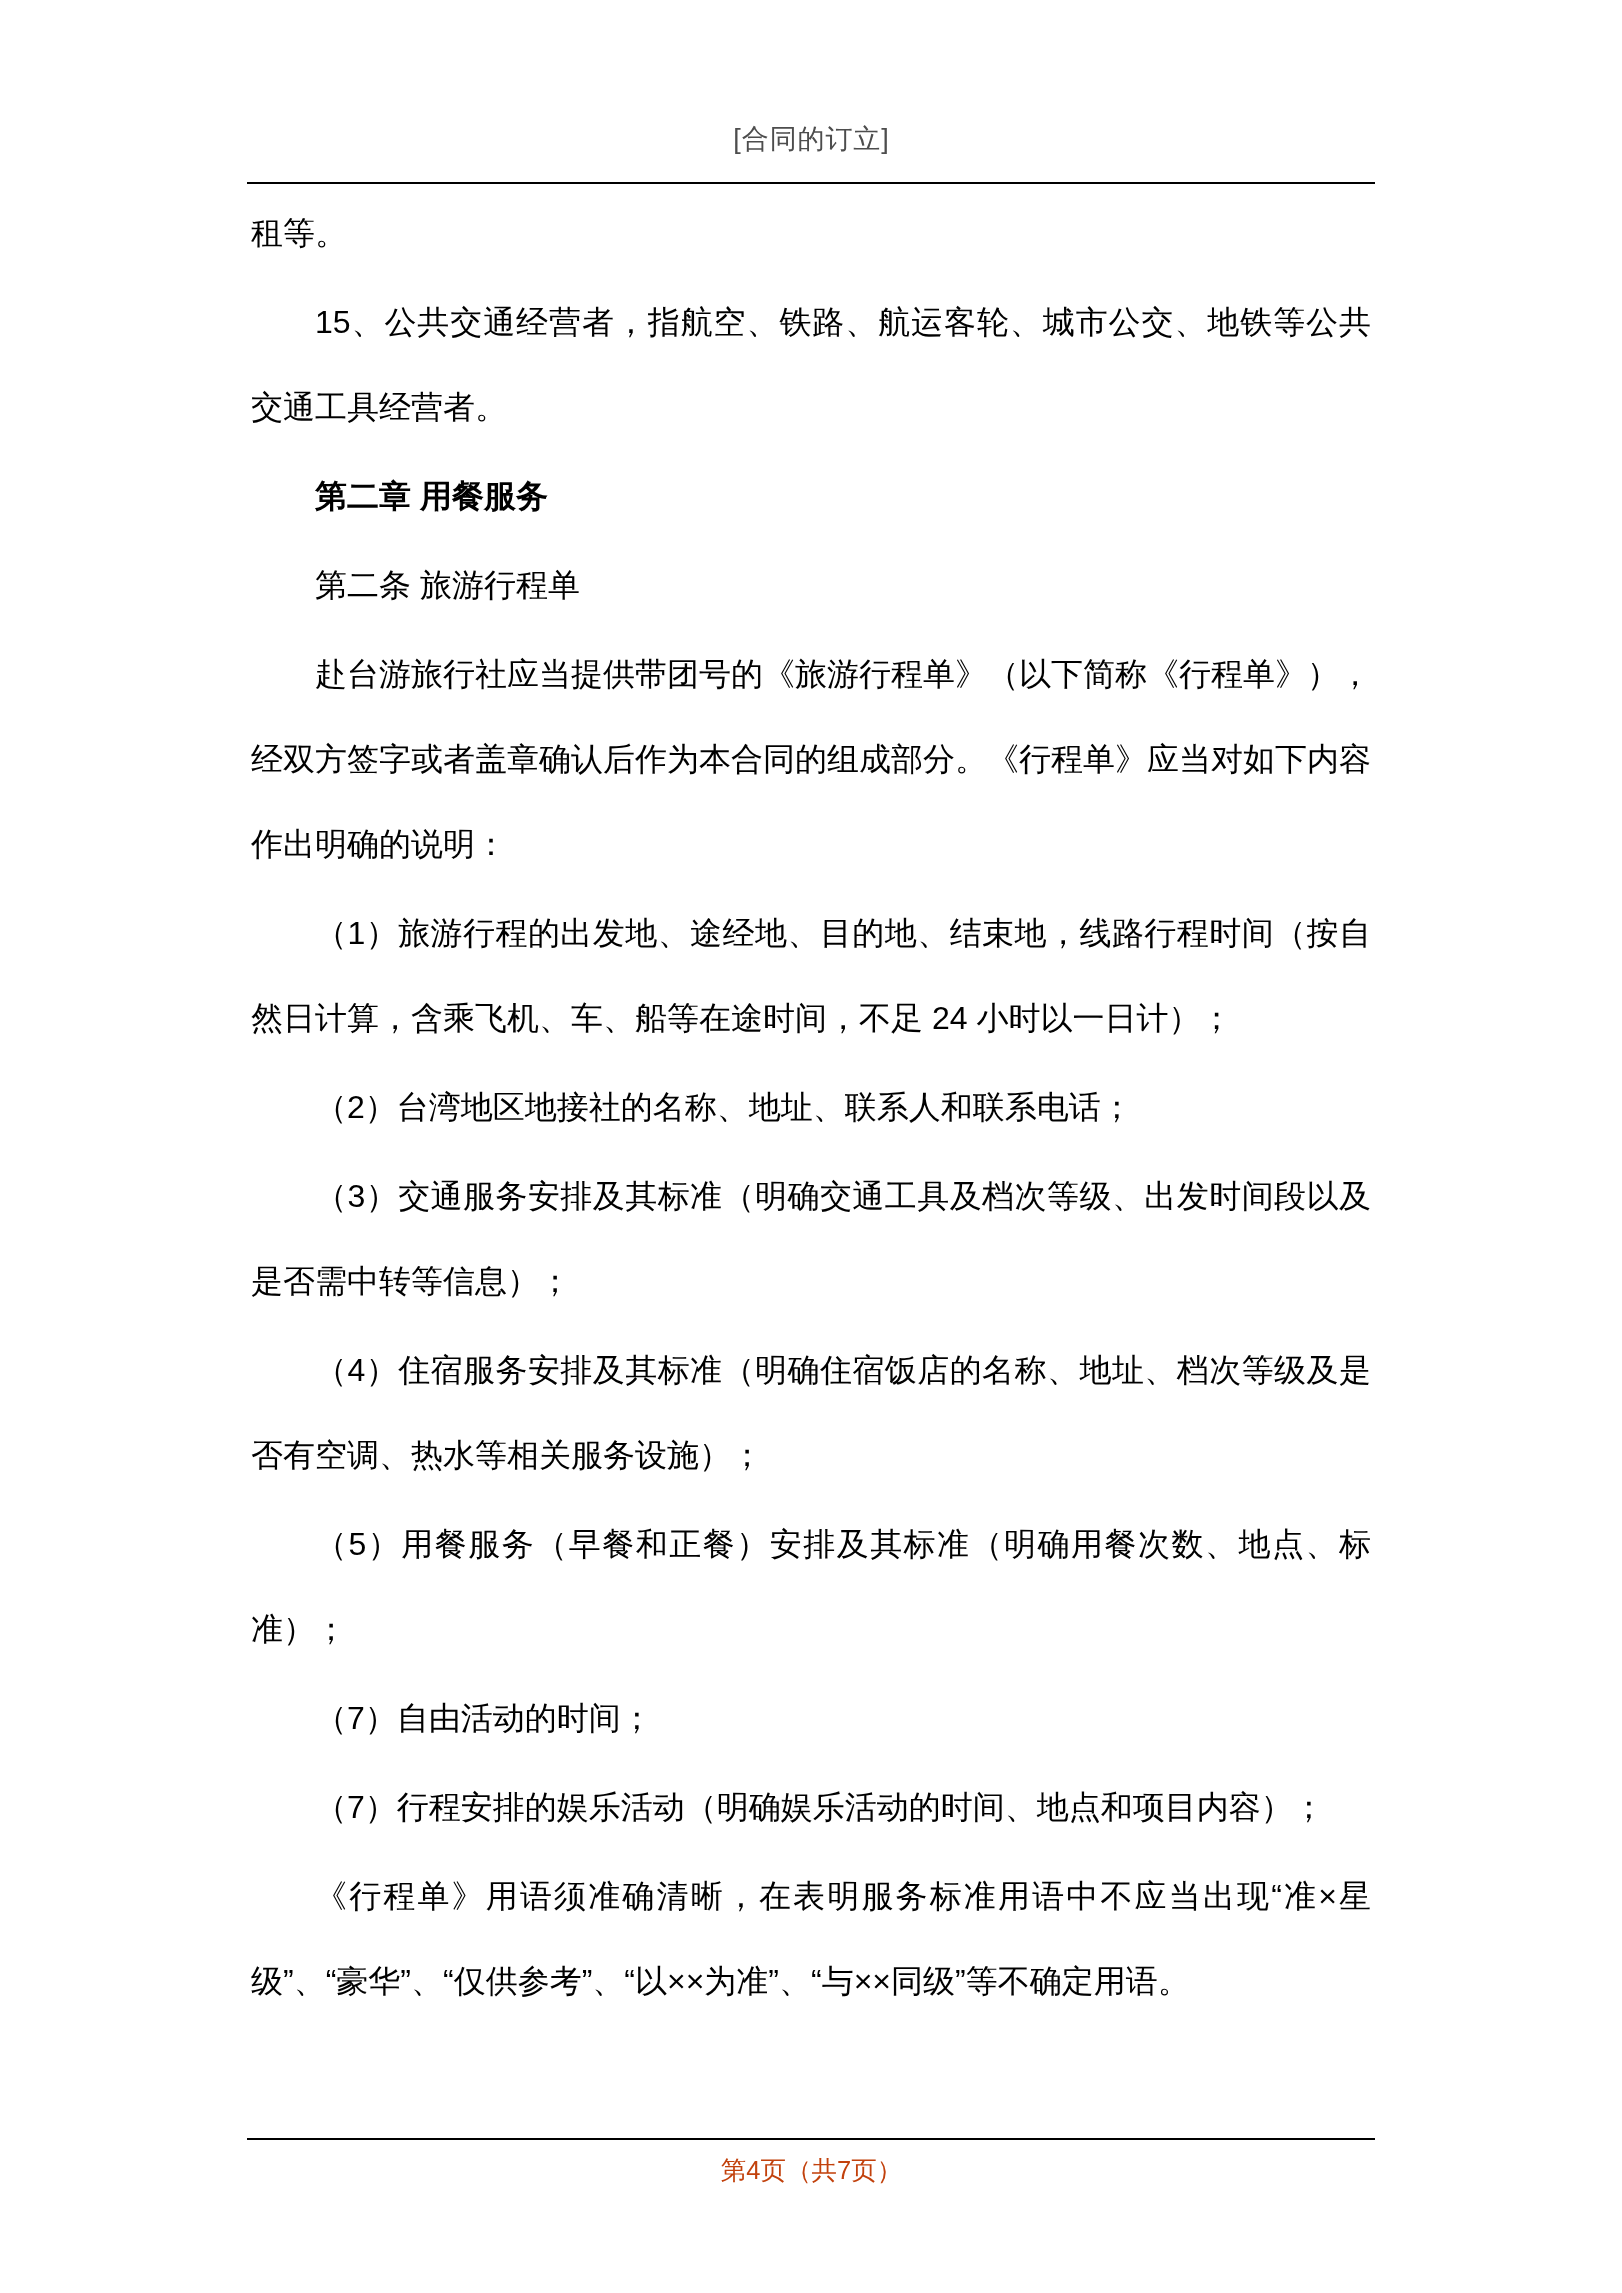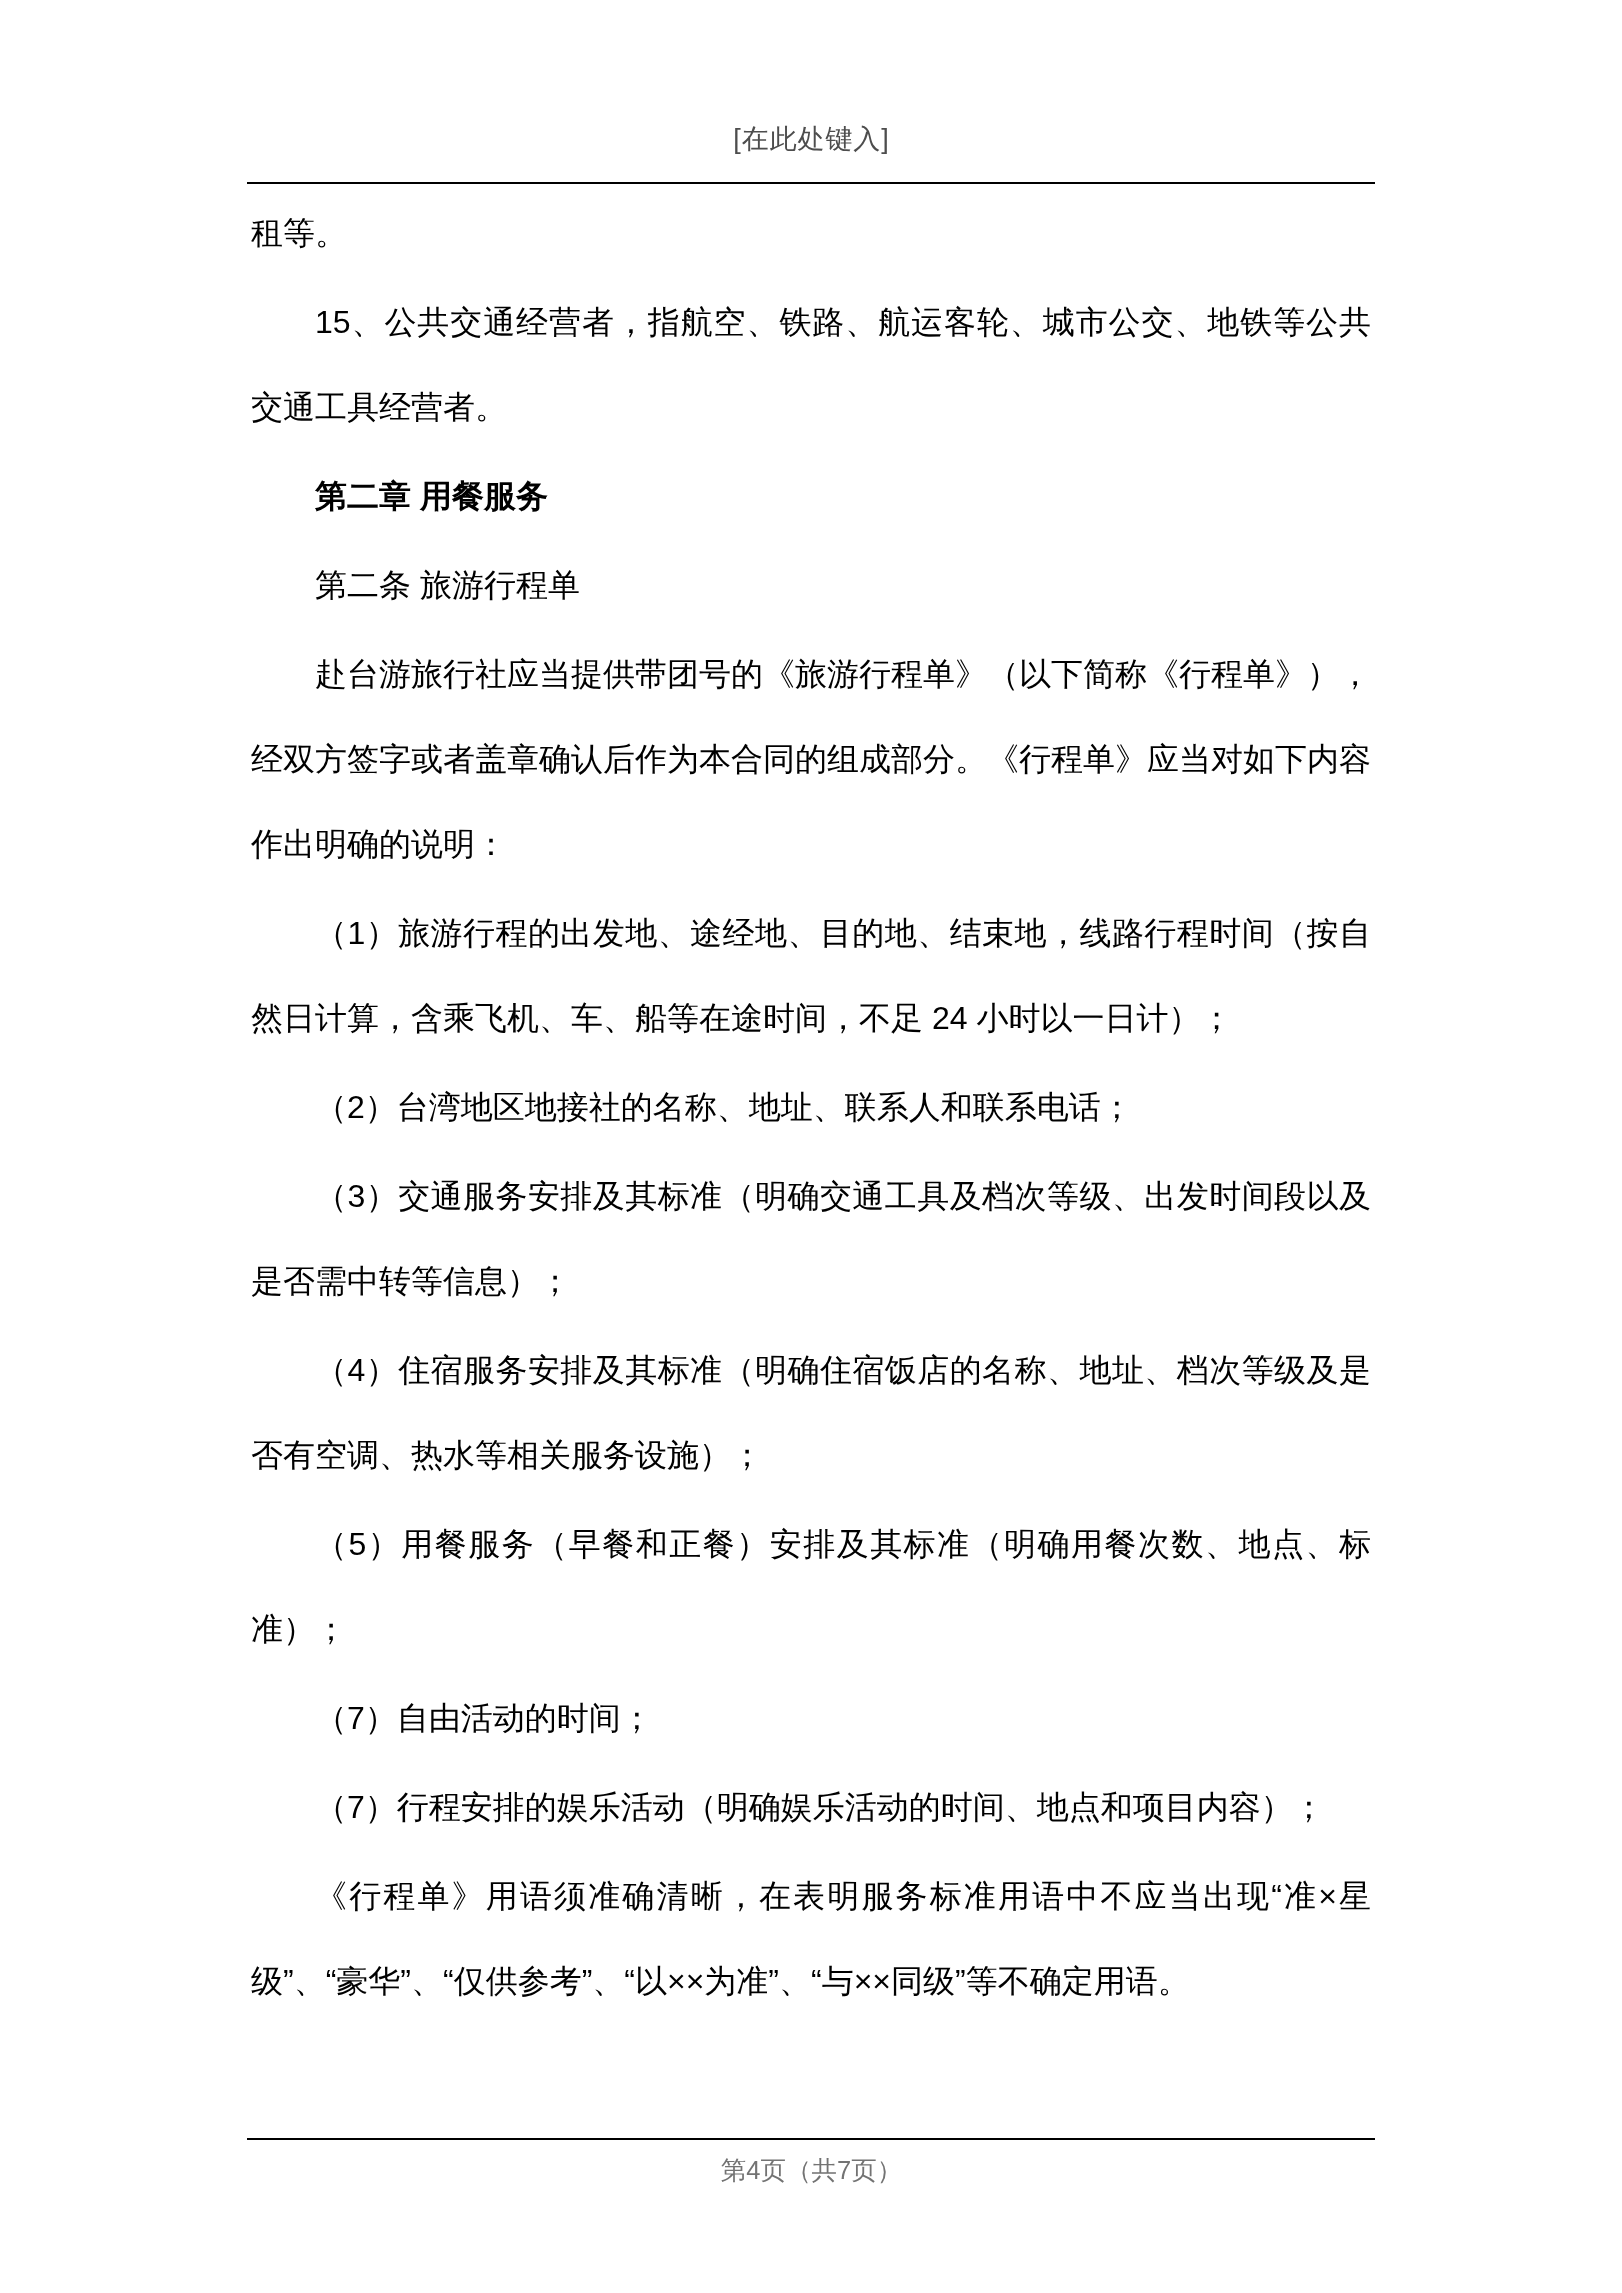--- a/index.html
+++ b/index.html
@@ -59,29 +59,29 @@
     border-top: 2.7px solid #000000;
   }
 
   .footer-text {
     position: absolute;
     top: 2153px;
     left: 0;
     width: 100%;
     text-align: center;
     font-size: 25.5px;
-    color: #737373;
+    color: #c2410c;
   }
 </style>
 </head>
 <body>
 
 <div class="page">
 
-  <div class="header-text">[在此处键入]</div>
+  <div class="header-text">[合同的订立]</div>
 
   <div class="header-rule"></div>
 
   <div class="body-text">
     <p class="para">租等。</p>
     <p class="para indent">15、公共交通经营者，指航空、铁路、航运客轮、城市公交、地铁等公共交通工具经营者。</p>
     <p class="para indent heading">第二章 用餐服务</p>
     <p class="para indent">第二条 旅游行程单</p>
     <p class="para indent">赴台游旅行社应当提供带团号的《旅游行程单》（以下简称《行程单》），经双方签字或者盖章确认后作为本合同的组成部分。《行程单》应当对如下内容作出明确的说明：</p>
     <p class="para indent">（1）旅游行程的出发地、途经地、目的地、结束地，线路行程时间（按自然日计算，含乘飞机、车、船等在途时间，不足 24 小时以一日计）；</p>

